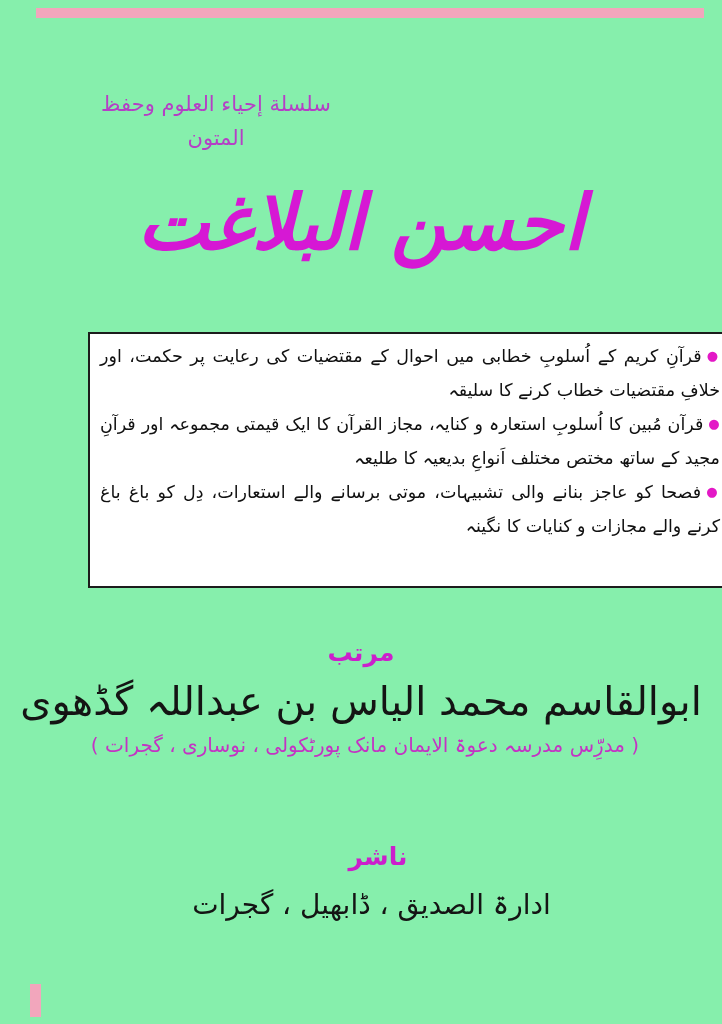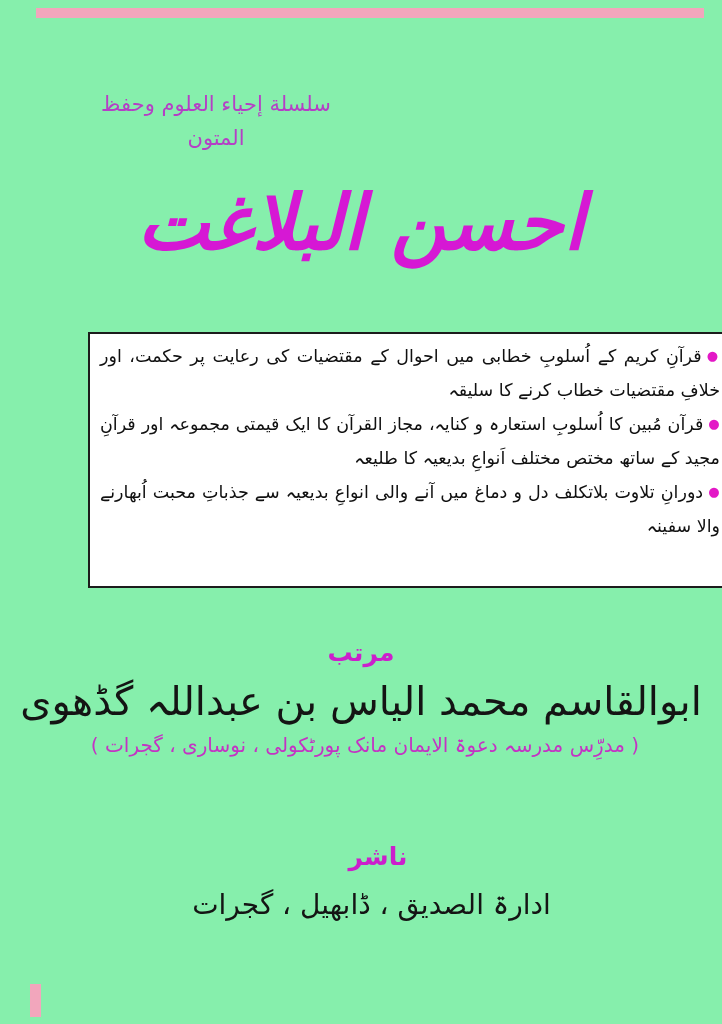--- a/index.html
+++ b/index.html
@@ -148,21 +148,21 @@
   <div class="book-title">احسن البلاغت</div>
 
   <div class="features-box">
     <div class="feature-item">
       <span class="bullet-icon">●</span><span>قرآنِ کریم کے اُسلوبِ خطابی میں احوال کے مقتضیات کی رعایت پر حکمت، اور خلافِ مقتضیات خطاب کرنے کا سلیقہ</span>
     </div>
     <div class="feature-item">
       <span class="bullet-icon">●</span><span>قرآن مُبین کا اُسلوبِ استعارہ و کنایہ، مجاز القرآن کا ایک قیمتی مجموعہ اور قرآنِ مجید کے ساتھ مختص مختلف اَنواعِ بدیعیہ کا طلیعہ</span>
     </div>
     <div class="feature-item">
-      <span class="bullet-icon">●</span><span>دورانِ تلاوت بلاتکلف دل و دماغ میں آنے والی انواعِ بدیعیہ سے جذباتِ محبت اُبھارنے والا سفینہ</span>
+      <span class="bullet-icon">●</span><span>فصحا کو عاجز بنانے والی تشبیہات، موتی برسانے والے استعارات، دِل کو باغ باغ کرنے والے مجازات و کنایات کا نگینہ</span>
     </div>
   </div>
 
   <div class="section-heading compiler-heading">مرتب</div>
 
   <div class="compiler-name">ابوالقاسم محمد الیاس بن عبداللہ گڈھوی</div>
 
   <div class="compiler-affiliation">( مدرِّس مدرسہ دعوۃ الایمان مانک پورٹکولی ، نوساری ، گجرات )</div>
 
   <div class="section-heading publisher-heading">ناشر</div>

